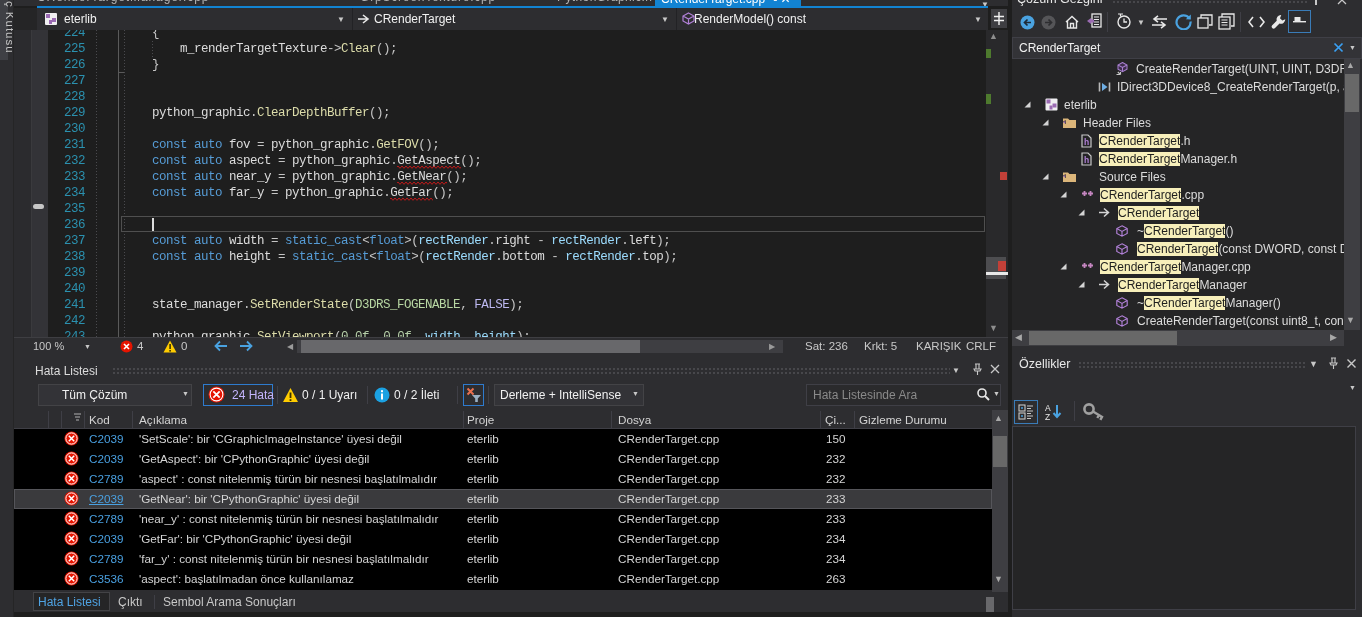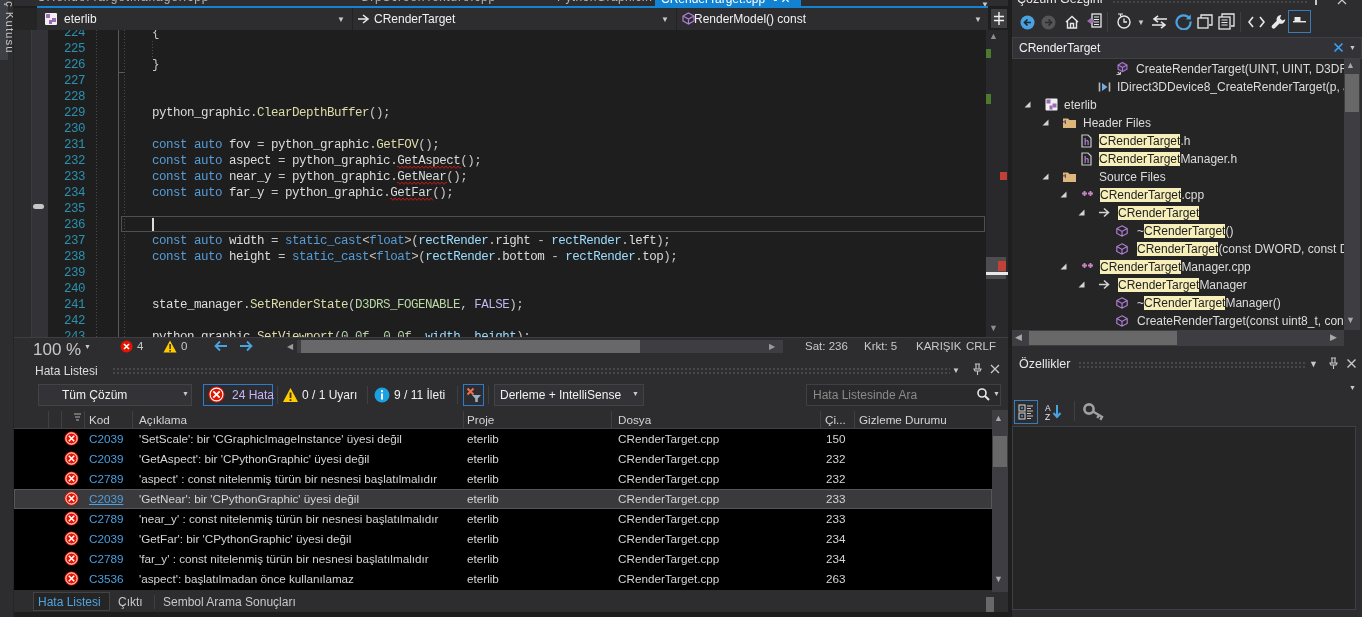--- a/index.html
+++ b/index.html
@@ -121,20 +121,21 @@
     <div class="ln" style="top:187px;">236</div>
       <div class="ln" style="top:203px;">237</div>
     <div class="ln" style="top:219px;">238</div>
       <div class="ln" style="top:235px;">239</div>
     <div class="ln" style="top:251px;">240</div>
       <div class="ln" style="top:267px;">241</div>
     <div class="ln" style="top:283px;">242</div>
       <div class="ln" style="top:299px;">243</div>
 
     <div class="cl" style="top:-5px;"><span class="p">        {</span></div>
+    <div class="cl" style="top:11px;">            m_renderTargetTexture<span class="p">-&gt;</span><span class="f">Clear</span><span class="p">();</span></div>
     <div class="cl" style="top:27px;"><span class="p">        }</span></div>
     <div class="cl" style="top:107px;">        <span class="k">const</span> <span class="k">auto</span> fov <span class="p">=</span> python_graphic<span class="p">.</span><span class="f">GetFOV</span><span class="p">();</span></div>
     <div class="cl" style="top:75px;">        python_graphic<span class="p">.</span><span class="f">ClearDepthBuffer</span><span class="p">();</span></div>
     <div class="cl" style="top:123px;">        <span class="k">const</span> <span class="k">auto</span> aspect <span class="p">=</span> python_graphic<span class="p">.</span>GetAspect<span class="p">();</span></div>
     <div class="cl" style="top:139px;">        <span class="k">const</span> <span class="k">auto</span> near_y <span class="p">=</span> python_graphic<span class="p">.</span>GetNear<span class="p">();</span></div>
     <div class="cl" style="top:155px;">        <span class="k">const</span> <span class="k">auto</span> far_y <span class="p">=</span> python_graphic<span class="p">.</span>GetFar<span class="p">();</span></div>
     <div class="cl" style="top:203px;">        <span class="k">const</span> <span class="k">auto</span> width <span class="p">=</span> <span class="k">static_cast</span><span class="p">&lt;</span><span class="k">float</span><span class="p">&gt;(</span><span class="v">rectRender</span><span class="p">.</span>right <span class="p">-</span> <span class="v">rectRender</span><span class="p">.</span>left<span class="p">);</span></div>
     <div class="cl" style="top:219px;">        <span class="k">const</span> <span class="k">auto</span> height <span class="p">=</span> <span class="k">static_cast</span><span class="p">&lt;</span><span class="k">float</span><span class="p">&gt;(</span><span class="v">rectRender</span><span class="p">.</span>bottom <span class="p">-</span> <span class="v">rectRender</span><span class="p">.</span>top<span class="p">);</span></div>
     <div class="cl" style="top:267px;">        state_manager<span class="p">.</span><span class="f">SetRenderState</span><span class="p">(</span><span class="e">D3DRS_FOGENABLE</span><span class="p">,</span> <span class="m">FALSE</span><span class="p">);</span></div>
     <div class="cl" style="top:299px;">        python_graphic<span class="p">.</span><span class="f">SetViewport</span><span class="p">(</span><span class="n">0.0f</span><span class="p">,</span> <span class="n">0.0f</span><span class="p">,</span> <span class="v">width</span><span class="p">,</span> <span class="v">height</span><span class="p">);</span></div>
@@ -154,21 +155,21 @@
     <div class="abs" style="left:975px;top:293px;color:#8e8e8e;font-size:9px;">▼</div>
     <div class="abs" style="left:972px;top:19px;width:5px;height:9px;background:#4e7a2e;"></div>
     <div class="abs" style="left:972px;top:64px;width:5px;height:10px;background:#4e7a2e;"></div>
     <div class="abs" style="left:986px;top:142px;width:7px;height:8px;background:#c24038;"></div>
     <div class="abs" style="left:972px;top:227px;width:20px;height:22px;background:#4d4d50;"></div>
     <div class="abs" style="left:984px;top:231px;width:8px;height:10px;background:#c24038;"></div>
     <div class="abs" style="left:972px;top:242px;width:22px;height:3px;background:#e8e8e8;"></div>
   </div>
 
   <div class="abs" style="left:14px;top:337px;width:994px;height:19px;background:#2d2d30;border-top:1px solid #3e3e42;box-sizing:border-box;"></div>
-  <div class="ui abs" style="left:33px;top:340px;font-size:17px;color:#c8c8c8;">100 %</div>
+  <div class="ui abs" style="left:33px;top:340px;font-size:11px;color:#c8c8c8;">100 %</div>
   <div class="abs" style="left:84px;top:343px;color:#c8c8c8;font-size:7px;">▼</div>
   <svg class="abs" style="left:120px;top:340px;" width="13" height="13" viewBox="0 0 13 13">
     <circle cx="6.5" cy="6.5" r="6" fill="#e51400"></circle>
     <path d="M4 4 L9 9 M9 4 L4 9" stroke="#fff" stroke-width="1.6"></path>
   </svg>
   <div class="ui abs" style="left:137px;top:340px;font-size:11.5px;color:#c8c8c8;">4</div>
   <svg class="abs" style="left:163px;top:340px;" width="14" height="13" viewBox="0 0 14 13">
     <path d="M7 0.5 L13.5 12.5 L0.5 12.5 Z" fill="#ffcc00"></path>
     <rect x="6.3" y="4" width="1.6" height="5" fill="#3b3100"></rect>
       <rect x="6.3" y="10" width="1.6" height="1.6" fill="#3b3100"></rect>
@@ -217,21 +218,21 @@
       <rect x="7.6" y="5.5" width="1.8" height="5.5" fill="#3b3100"></rect>
         <rect x="7.6" y="12.2" width="1.8" height="1.8" fill="#3b3100"></rect>
     </svg>
     <div class="ui" style="position:absolute;left:288px;top:30px;color:#f1f1f1;">0 / 1 Uyarı</div>
     <div class="sep" style="left:353px;top:28px;height:18px;"></div>
     <svg class="abs" style="left:360px;top:29px;" width="16" height="16" viewBox="0 0 16 16">
       <circle cx="8" cy="8" r="7.5" fill="#1ba1e2"></circle>
       <rect x="7" y="6.5" width="2" height="6" fill="#fff"></rect>
         <rect x="7" y="3.2" width="2" height="2" fill="#fff"></rect>
     </svg>
-    <div class="ui" style="position:absolute;left:380px;top:30px;color:#f1f1f1;">9 / 11 İleti</div>
+    <div class="ui" style="position:absolute;left:380px;top:30px;color:#f1f1f1;">0 / 2 İleti</div>
     <div class="sep" style="left:443px;top:28px;height:18px;"></div>
     <div class="abs" style="left:449px;top:26px;width:21px;height:22px;border:1px solid #2e7bce;box-sizing:border-box;"></div>
     <div class="sep" style="left:474px;top:28px;height:18px;"></div>
     <svg class="abs" style="left:452px;top:29px;" width="16" height="16" viewBox="0 0 16 16">
       <path d="M1.5 1.5 L7.5 7.5 M7.5 1.5 L1.5 7.5" stroke="#e8704f" stroke-width="2"></path>
       <path d="M6 8 L15 8 L11.8 11.5 L11.8 15 L9.2 15 L9.2 11.5 Z" fill="#9ab0c4"></path>
     </svg>
     <div class="abs" style="left:480px;top:26px;width:150px;height:22px;background:#333337;border:1px solid #434346;box-sizing:border-box;"></div>
     <div class="ui" style="position:absolute;left:486px;top:30px;color:#f1f1f1;">Derleme + IntelliSense</div>
     <div class="abs" style="left:618px;top:32px;color:#c8c8c8;font-size:7px;">▼</div>

